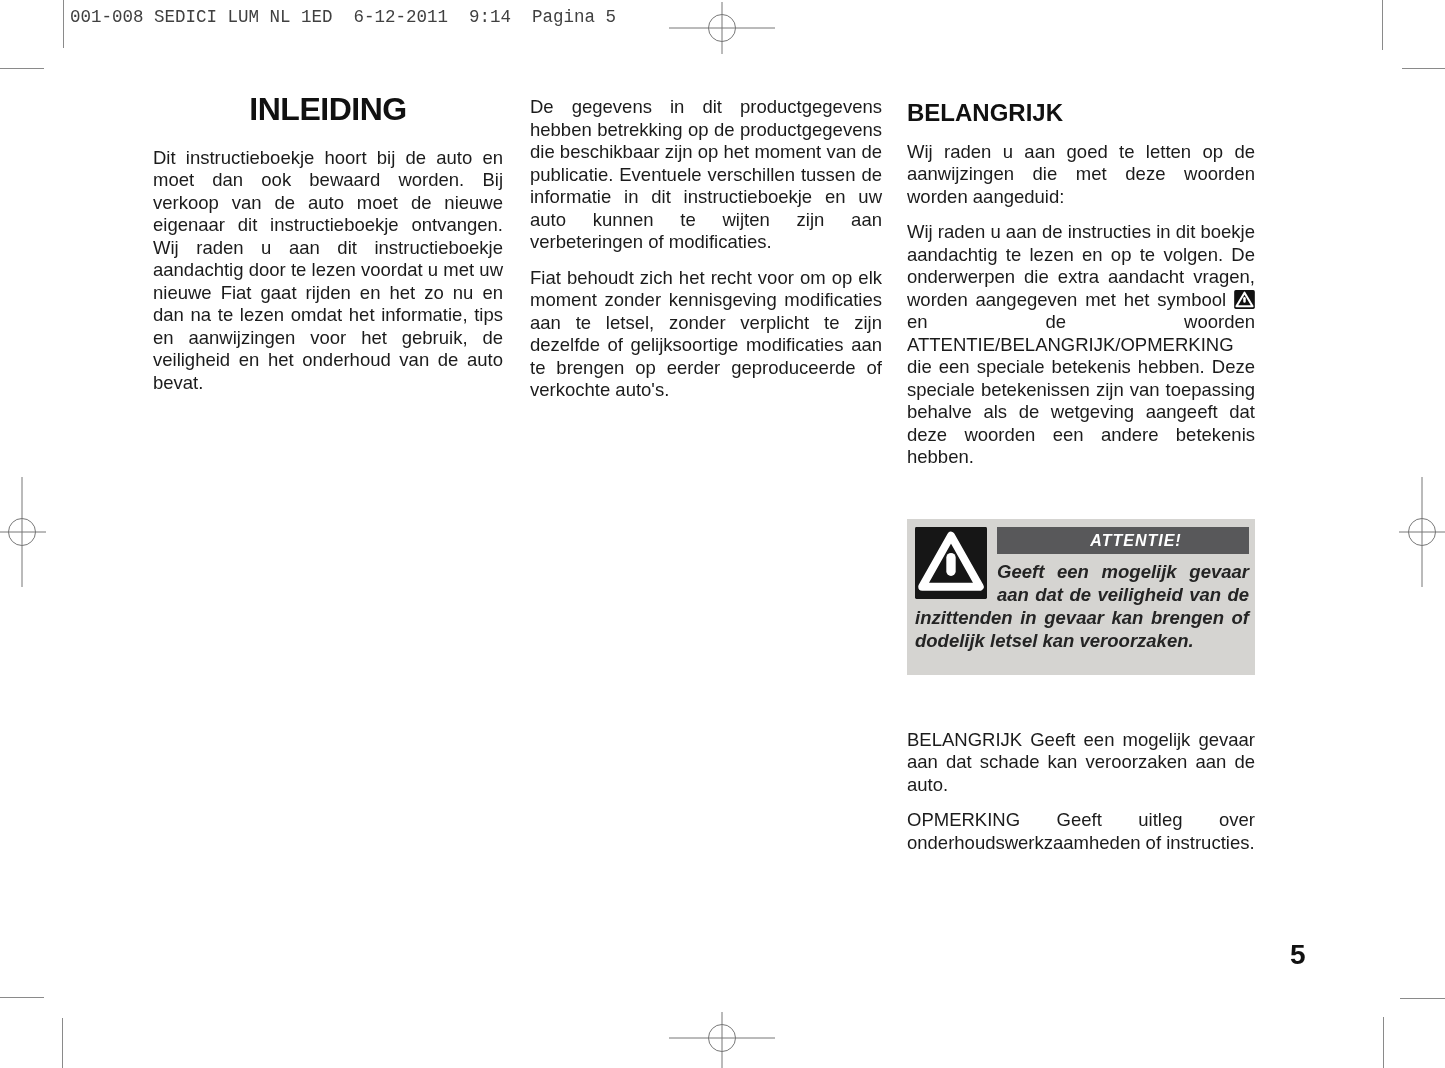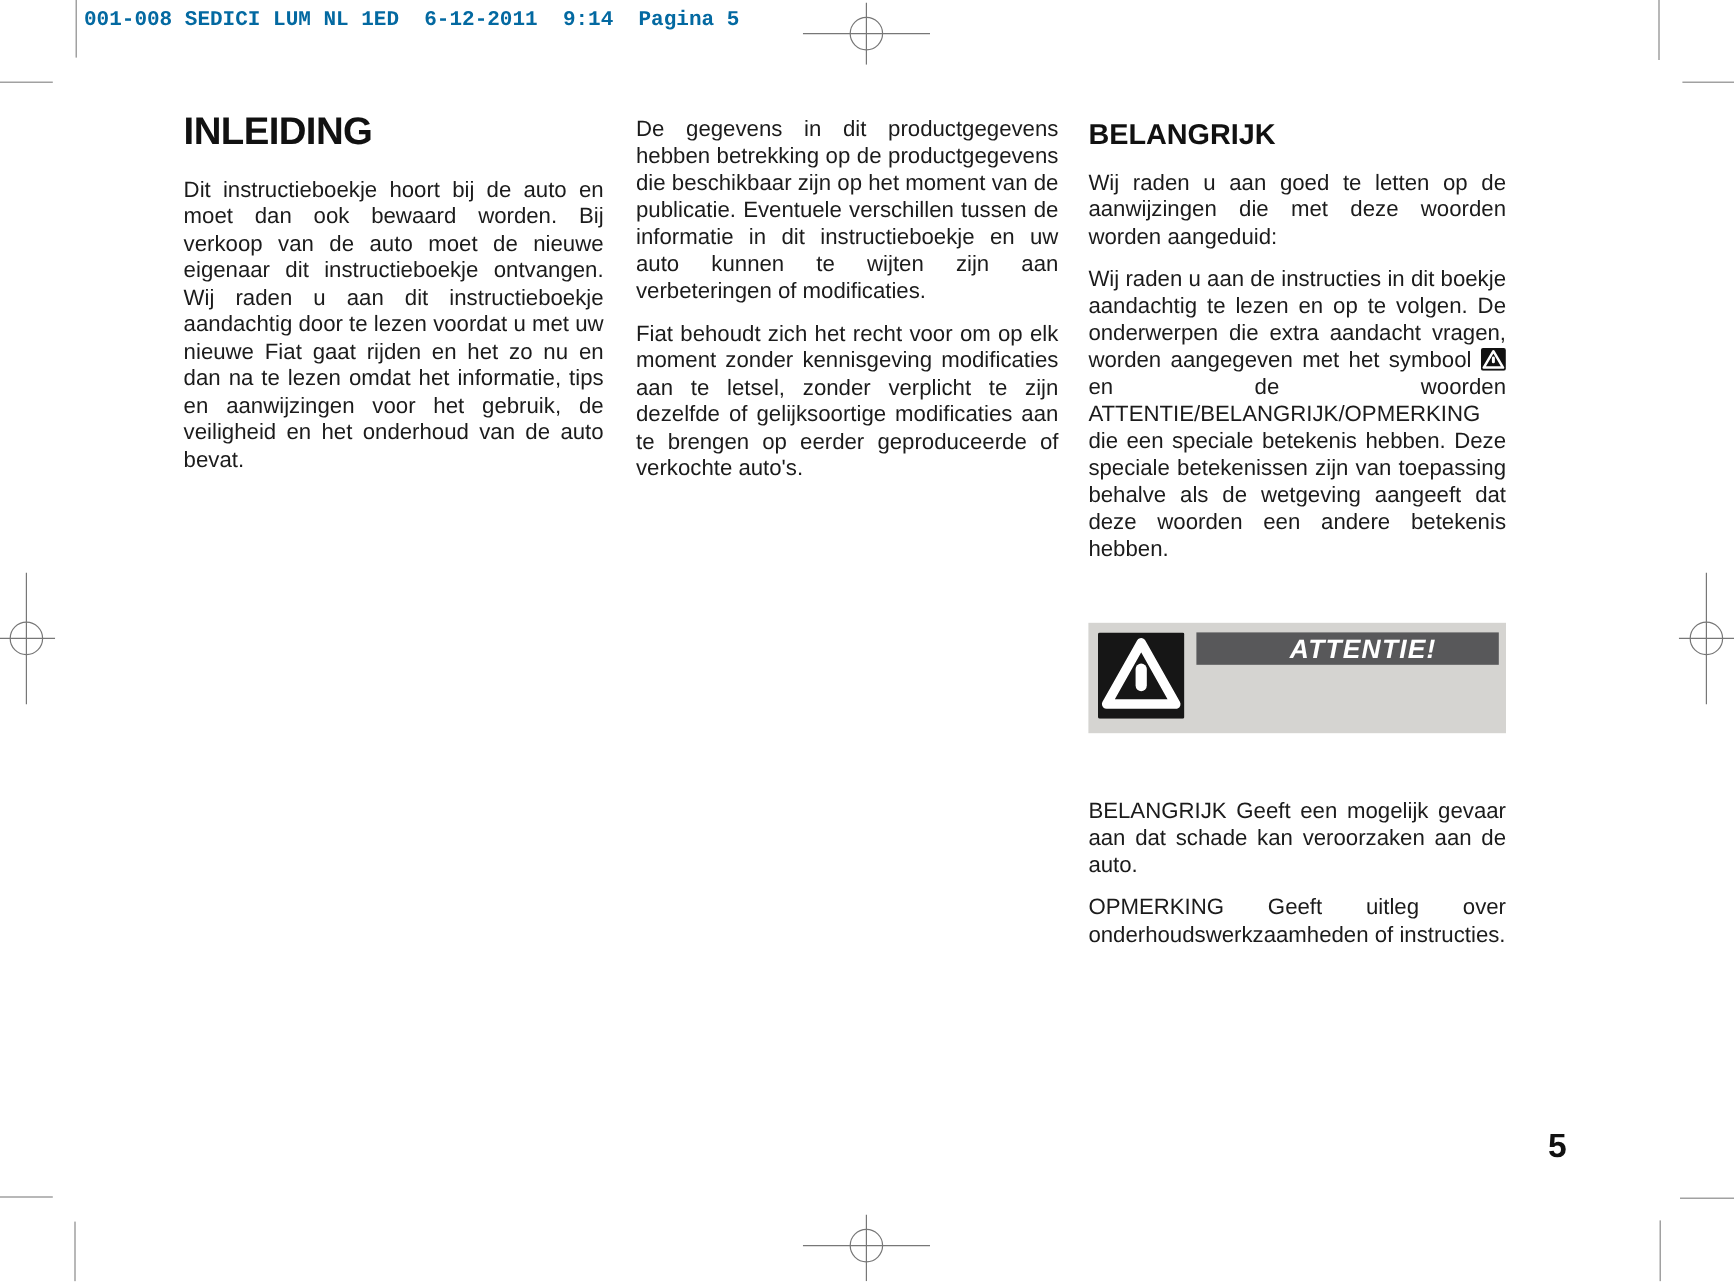--- a/index.html
+++ b/index.html
@@ -4,47 +4,47 @@
 <style>
   html,body{margin:0;padding:0;background:#ffffff;}
   .page{
     position:relative;width:1445px;height:1068px;overflow:hidden;background:#fff;
     font-family:"Liberation Sans","DejaVu Sans",sans-serif;color:#1b1b1b;
   }
   
   .print-header{
     position:absolute;left:70px;top:7px;
     font-family:"Liberation Mono","DejaVu Sans Mono",monospace;
-    font-weight:bold;font-size:17.5px;white-space:pre;color:#0369a1;
+    font-weight:normal;font-size:17.5px;white-space:pre;color:#404040;
   }
   
   .crop{position:absolute;background:#8a8a8a;}
   
   .regmark{position:absolute;}
   .regmark line{stroke:#777;stroke-width:1;}
   .regmark circle{stroke:#777;stroke-width:1;fill:none;}
   
   .col{position:absolute;text-align:justify;font-size:18.5px;line-height:22.5px;}
   .col p{margin:0 0 13px 0;}
-  .h-main{font-size:32px;font-weight:bold;letter-spacing:-0.5px;margin:0 0 26px 0;text-align:left;color:#111;}
+  .h-main{font-size:32px;font-weight:bold;letter-spacing:-0.5px;margin:0 0 26px 0;text-align:center;color:#111;}
   .h-sub{font-size:24px;font-weight:bold;margin:0 0 16px 0;text-align:left;color:#111;}
   #col1{left:153px;top:98px;width:350px;}
   #col2{left:530px;top:96px;width:352px;}
   #col3{left:907px;top:102px;width:348px;}
   
   .inline-warn{display:inline-block;width:21px;height:19px;vertical-align:-3px;}
   
   .warning-box{
     background:#d5d4d1;margin:50px 0 0 0;padding:8px 6px 10px 8px;box-sizing:border-box;
   }
   .warning-box::after{content:"";display:block;clear:both;}
   .warn-icon{float:left;width:72px;height:72px;margin:0 10px 2px 0;}
   .warn-title{
     overflow:hidden;background:#58585a;color:#ffffff;font-weight:bold;font-style:italic;
-    text-align:center;font-size:22px;line-height:27px;height:27px;margin-bottom:6px;letter-spacing:1px;padding-left:26px;
+    text-align:center;font-size:16px;line-height:27px;height:27px;margin-bottom:6px;letter-spacing:1px;padding-left:26px;
   }
   .warn-text{font-weight:bold;font-style:italic;margin:0;line-height:23px;color:#242424;text-align:justify;}
   .mt-after-box{margin-top:54px !important;}
   
   .page-number{position:absolute;left:1290px;top:939px;font-size:28px;font-weight:bold;color:#111;}
 </style>
 </head>
 <body>
 
 <div class="page">
@@ -104,20 +104,21 @@
       </svg>
       <span>en de woorden ATTENTIE/BELANGRIJK/OPMERKING die een speciale betekenis hebben. Deze speciale betekenissen zijn van toepassing behalve als de wetgeving aangeeft dat deze woorden een andere betekenis hebben.</span></p>
 
     <div class="warning-box">
       <svg class="warn-icon" viewBox="0 0 100 100">
         <rect width="100" height="100" rx="2" fill="#161616"></rect>
         <path d="M50 12 L90 83 L10 83 Z" fill="none" stroke="#fff" stroke-width="11" stroke-linejoin="round"></path>
         <rect x="43.5" y="36" width="13" height="32" rx="6.5" fill="#fff"></rect>
       </svg>
       <div class="warn-title">ATTENTIE!</div>
+      <p class="warn-text">Geeft een mogelijk gevaar aan dat de veiligheid van de inzittenden in gevaar kan brengen of dodelijk letsel kan veroorzaken.</p>
     </div>
 
     <p class="mt-after-box">BELANGRIJK Geeft een mogelijk gevaar aan dat schade kan veroorzaken aan de auto.</p>
     <p>OPMERKING Geeft uitleg over onderhoudswerkzaamheden of instructies.</p>
   </div>
 
   <div class="page-number">5</div>
 
 </div>
 

